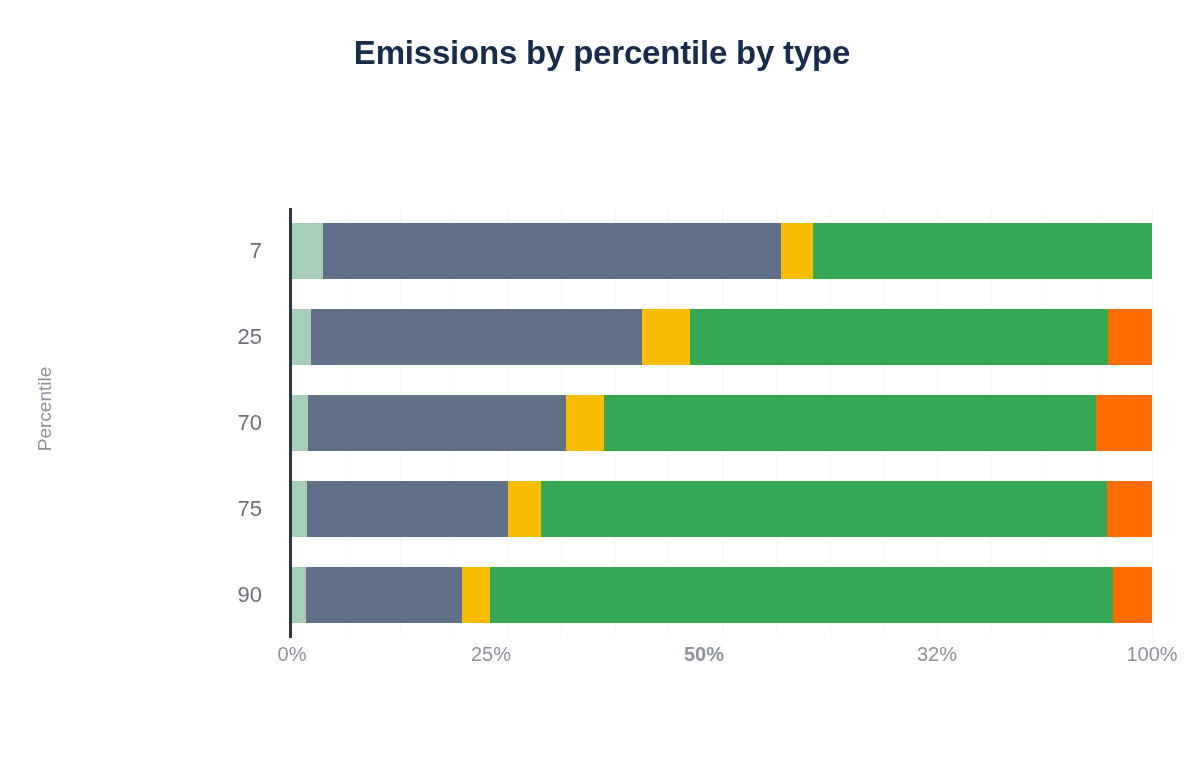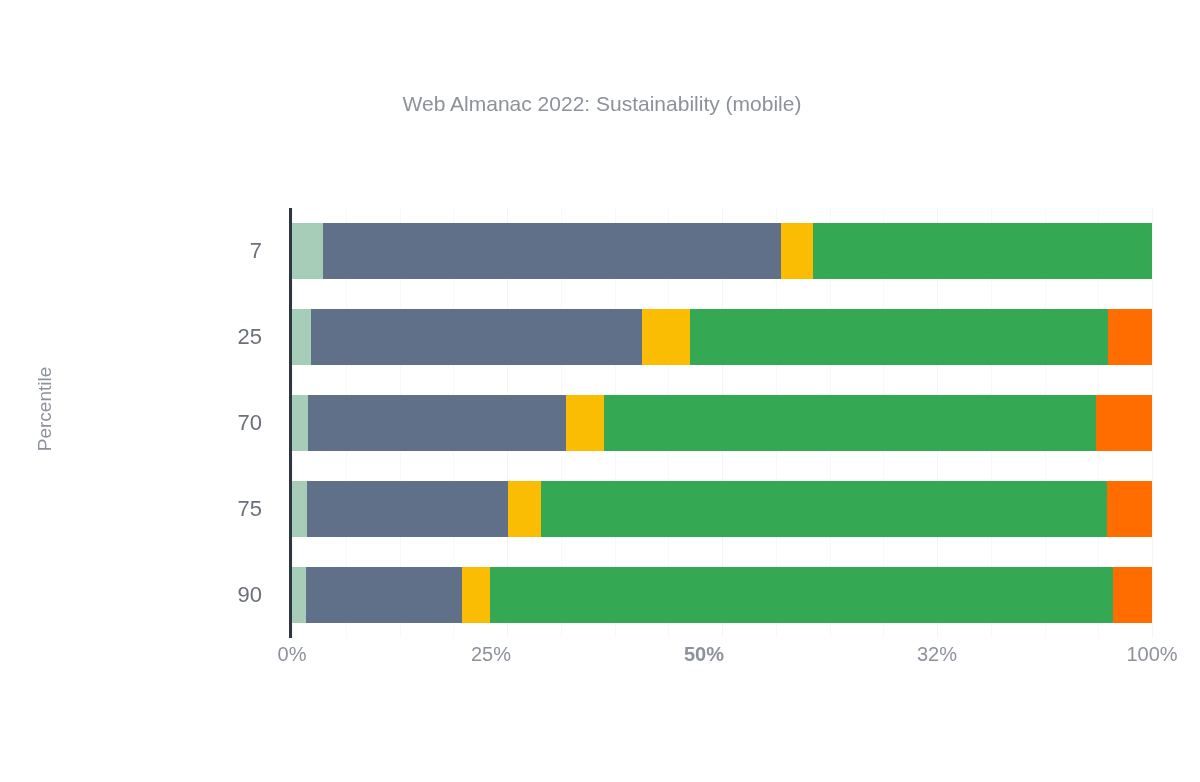--- a/index.html
+++ b/index.html
@@ -179,21 +179,21 @@
     color: #8d919a;
     transform: rotate(-90deg);
     white-space: nowrap;
   }
 </style>
 </head>
 <body>
 
 <div class="figure">
 
-  <div class="chart-subtitle">Web Almanac 2022: Sustainability (mobile)</div>
+  <div class="chart-title">Emissions by percentile by type</div>
 
 
   <div class="plot">
     <div class="axis-line-y"></div>
     <div class="gridlines" id="gridlines">
         <div class="gridline" style="left: 0px;"></div>
         <div class="gridline minor" style="left: 53.75px;"></div>
         <div class="gridline minor" style="left: 107.5px;"></div>
         <div class="gridline minor" style="left: 161.25px;"></div>
         <div class="gridline" style="left: 215px;"></div>

